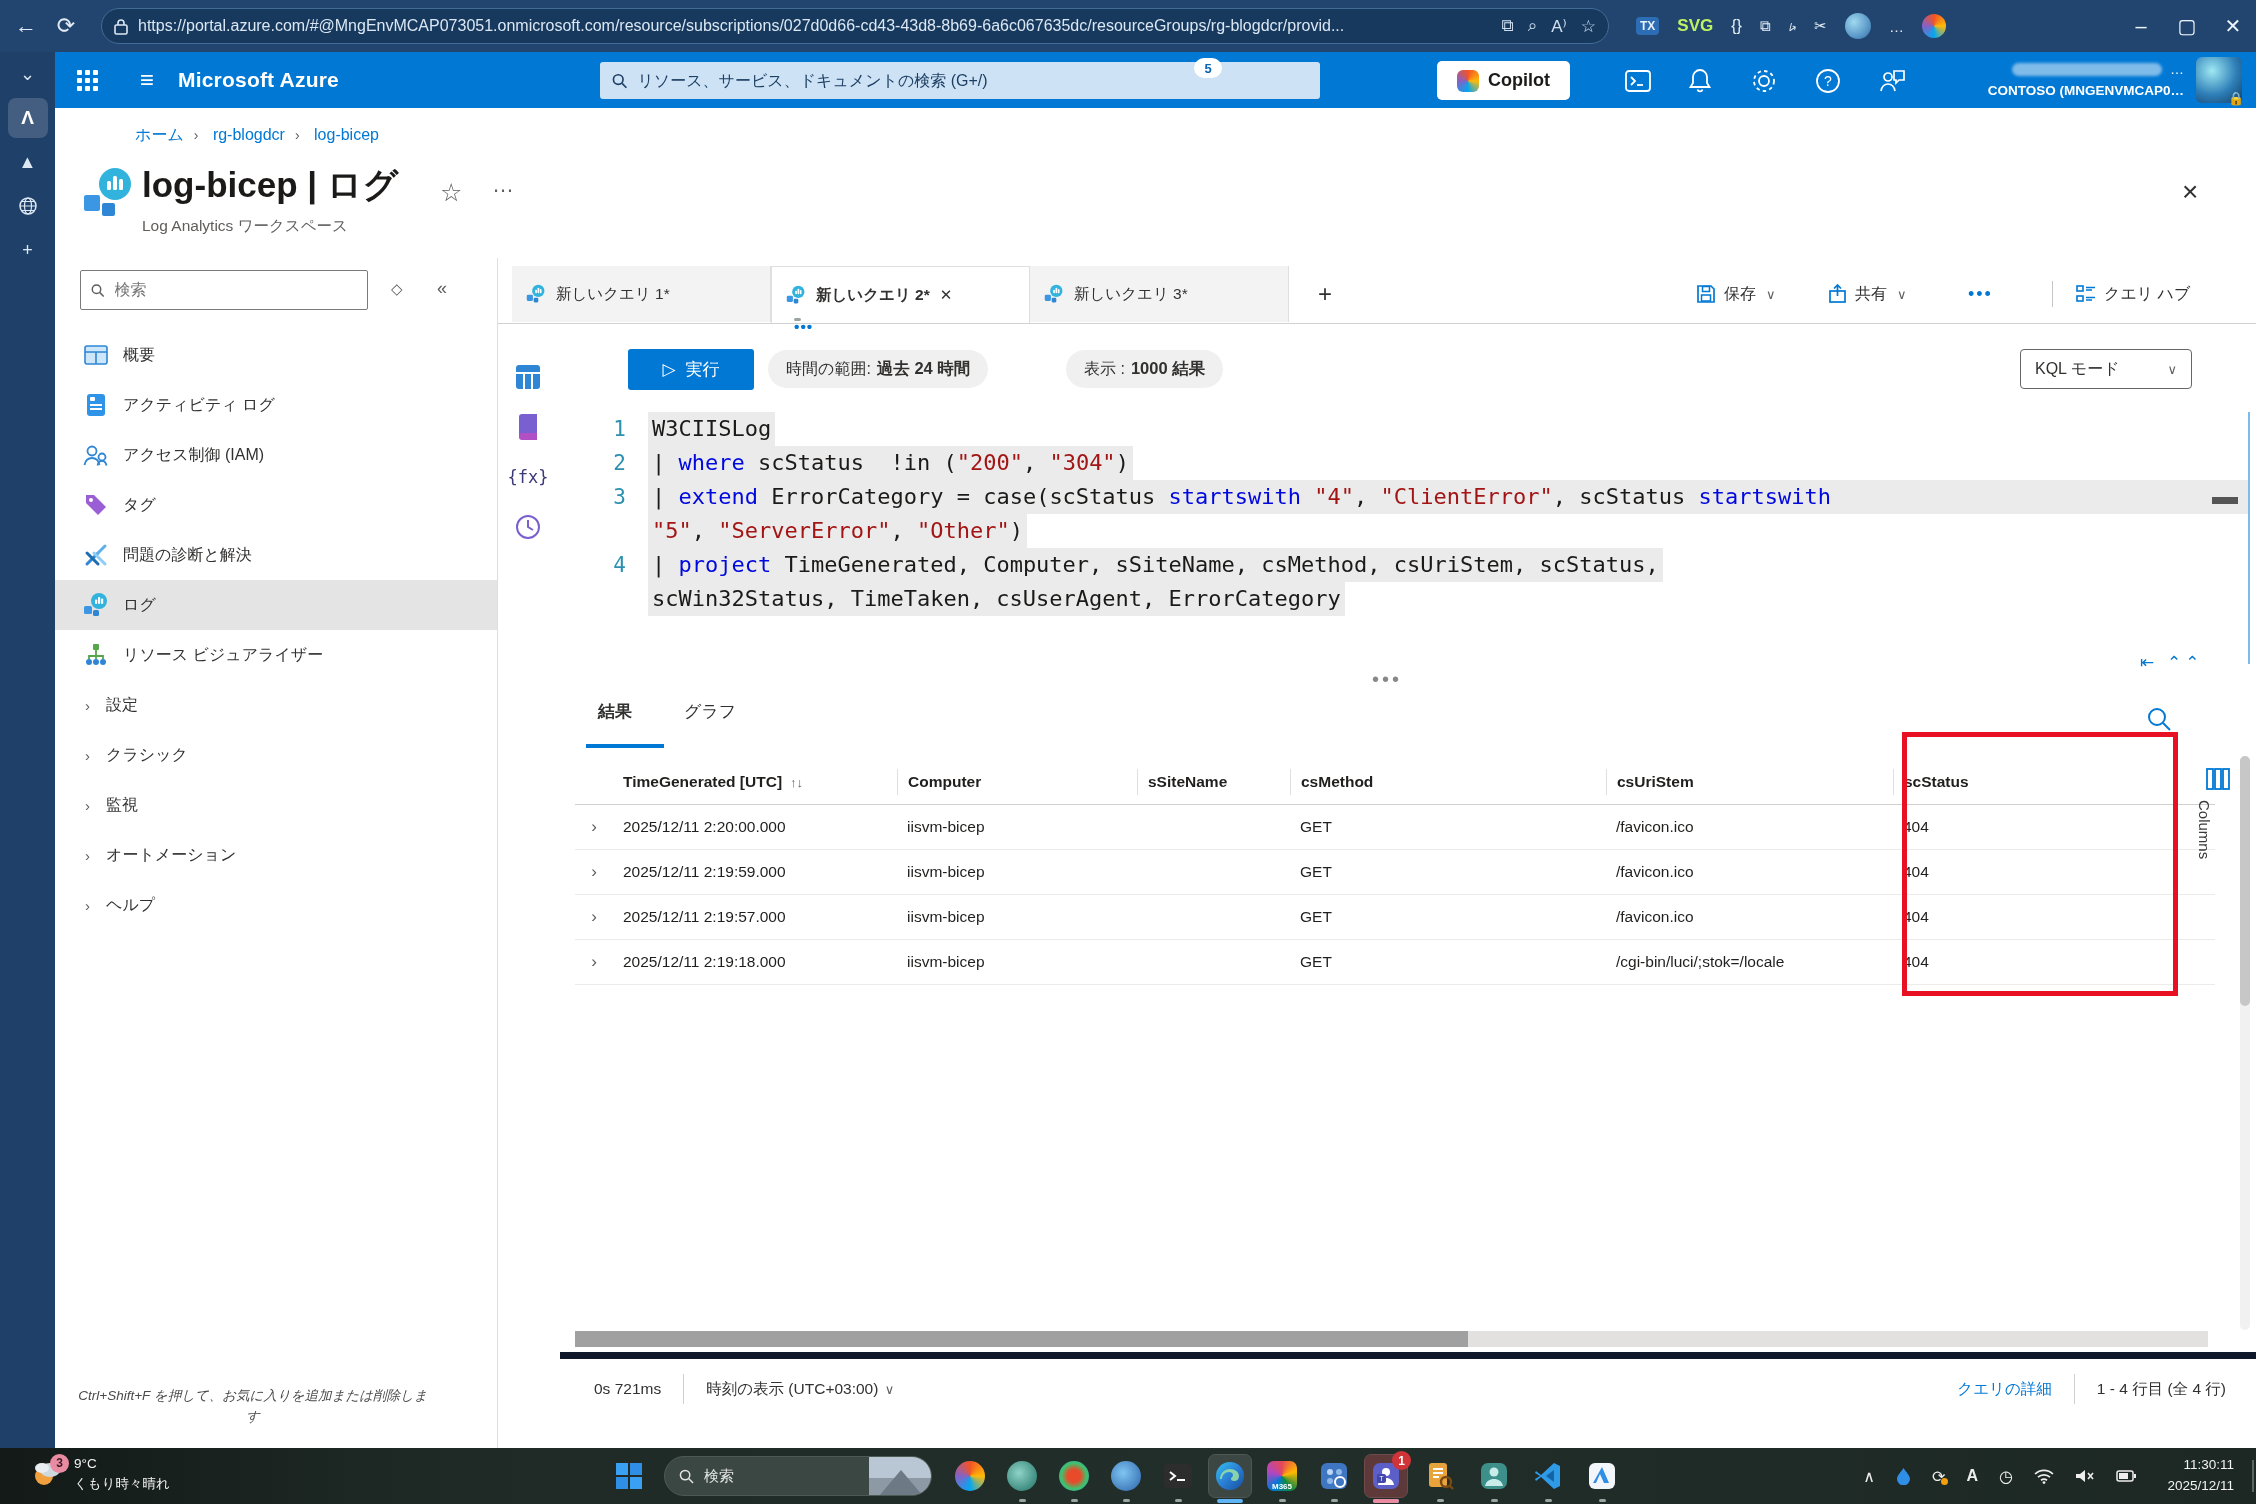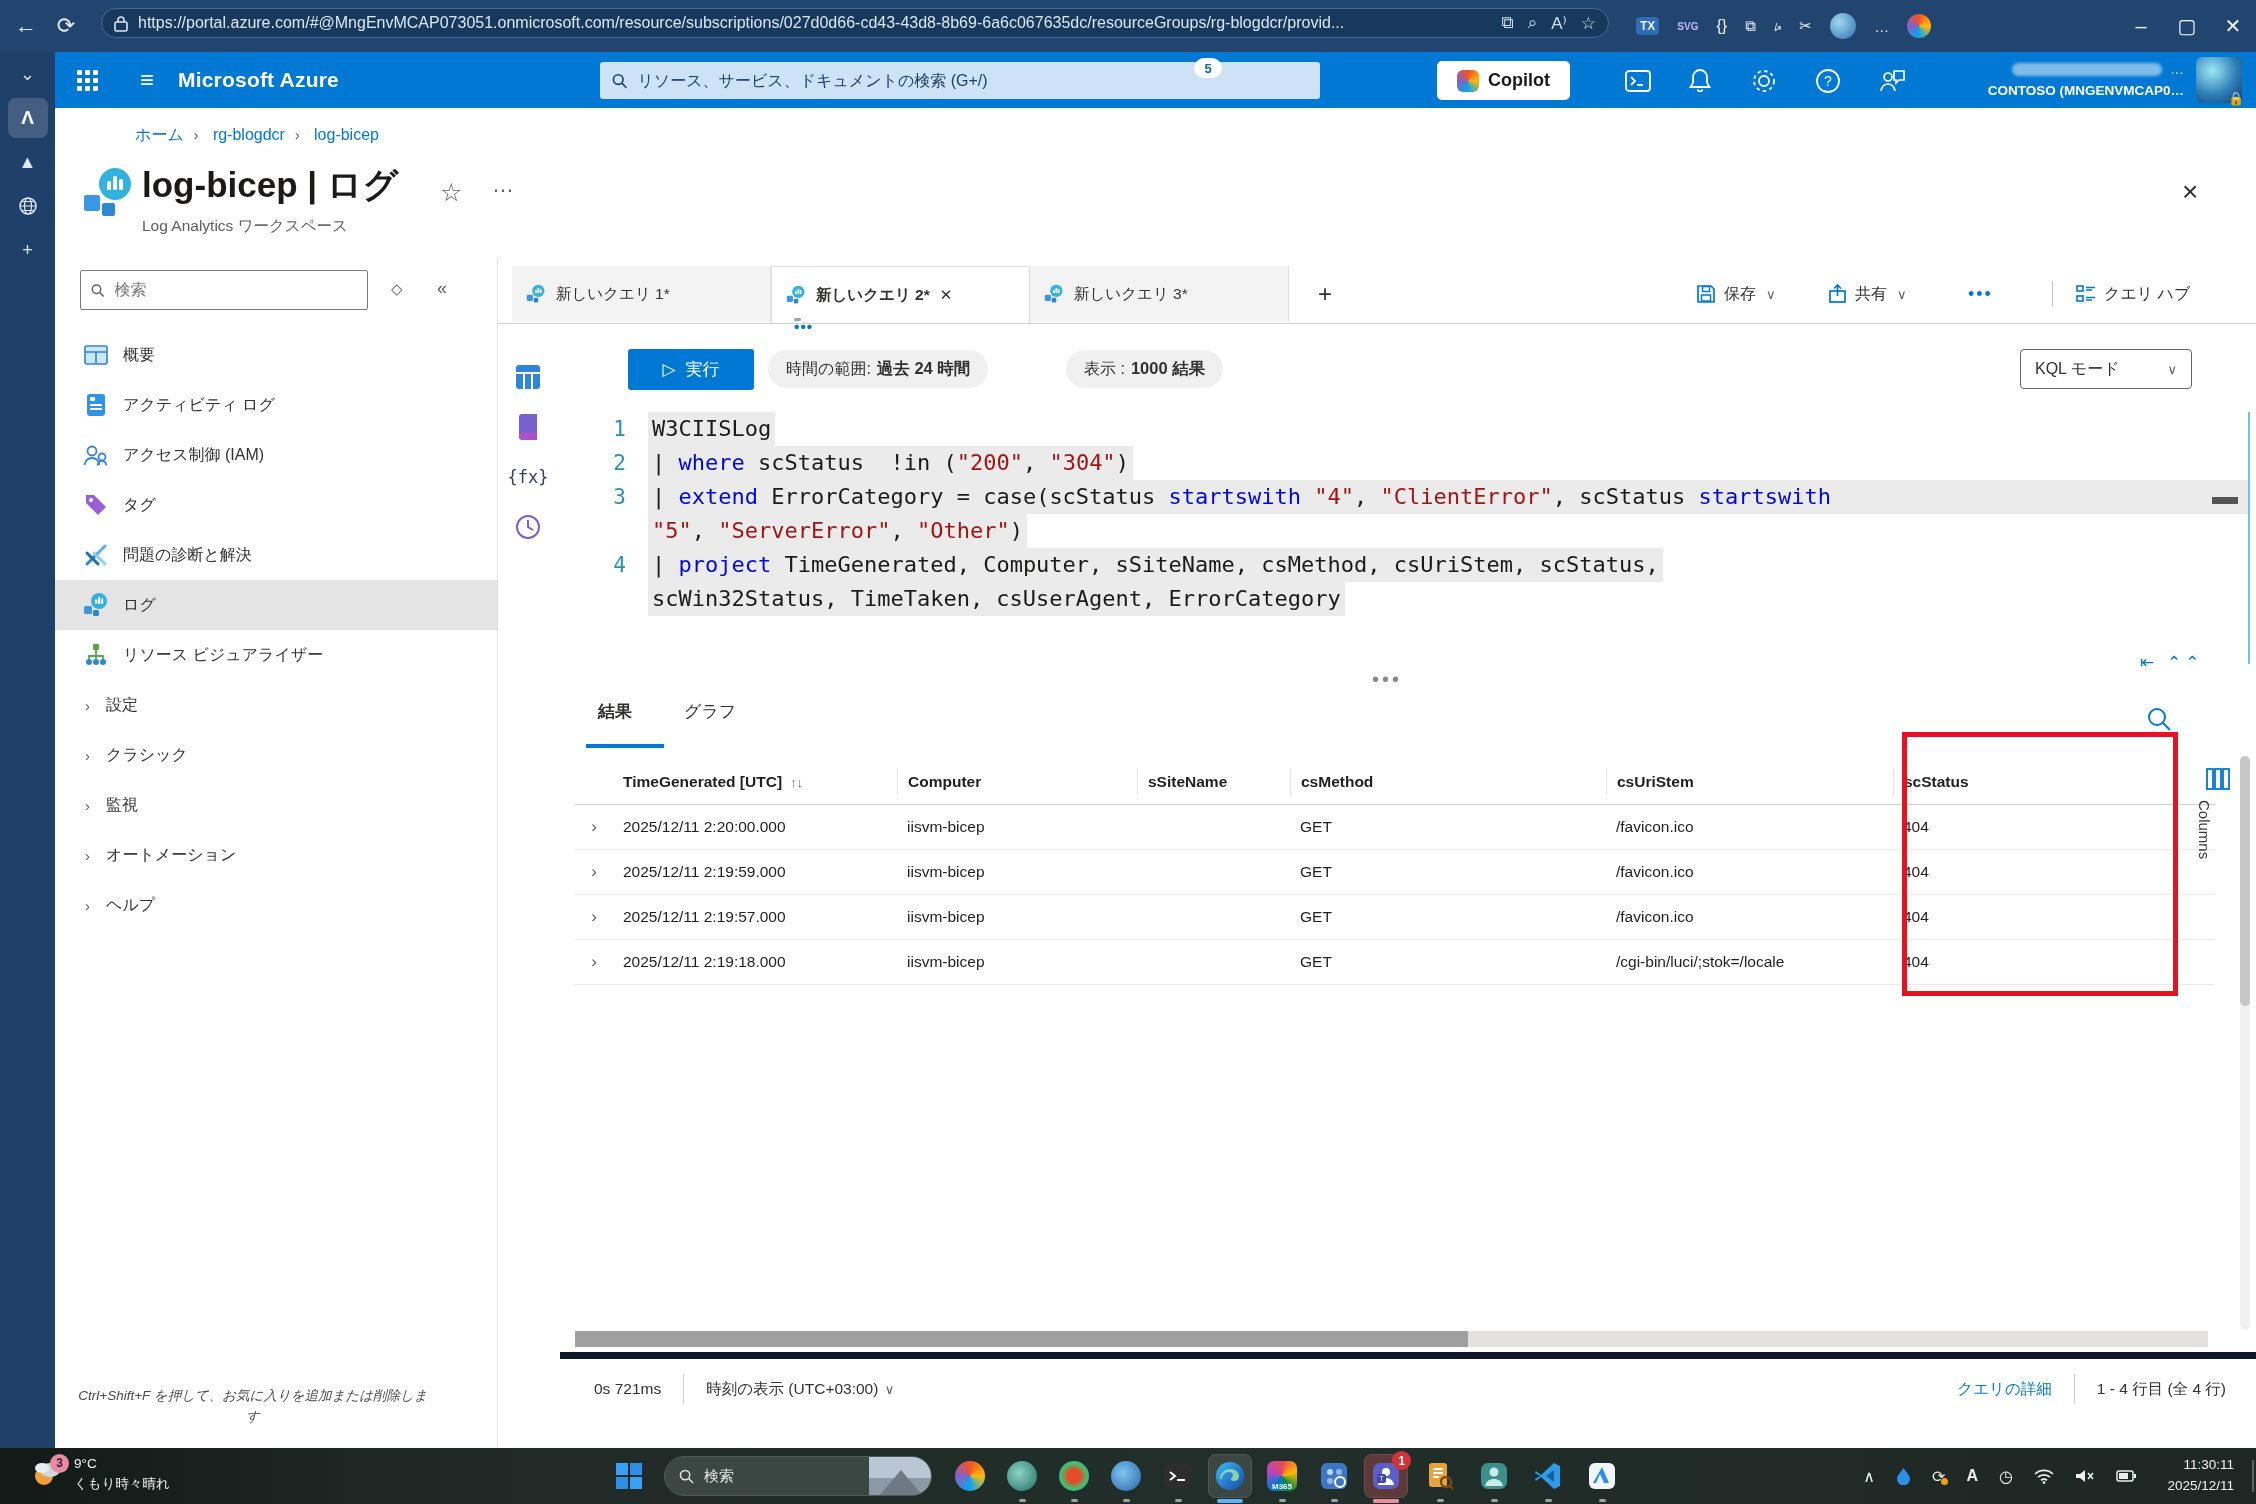--- a/index.html
+++ b/index.html
@@ -4,21 +4,21 @@
 <style>
   html,body{margin:0;padding:0;background:#000;}
   #screen{position:relative;width:2256px;height:1504px;background:#fff;overflow:hidden;
           font-family:"Liberation Sans","DejaVu Sans",sans-serif;color:#201f1e;}
   .abs{position:absolute;}
   .flex{display:flex;align-items:center;}
 
   
   .btop{left:0;top:0;width:2256px;height:52px;background:#21456e;}
   .bt-ic{color:#e3ecf6;font-size:22px;line-height:52px;text-align:center;width:40px;cursor:pointer;}
-  .pill{left:101px;top:8px;width:1508px;height:30px;background:#17395e;border:1px solid #446b97;border-radius:18px;display:flex;align-items:center;padding:0 12px;box-sizing:border-box;}
+  .pill{left:101px;top:8px;width:1508px;height:36px;background:#17395e;border:1px solid #446b97;border-radius:18px;display:flex;align-items:center;padding:0 12px;box-sizing:border-box;}
   .url{color:#dbe7f3;font-size:16px;white-space:nowrap;overflow:hidden;flex:1;}
   .pill .ric{color:#cfe0f1;font-size:17px;margin-left:14px;}
   .extic{color:#e8f0f8;font-size:15px;margin-left:18px;}
   .winctl{color:#eef3f9;font-size:20px;width:46px;text-align:center;line-height:52px;}
   
   .eside{left:0;top:52px;width:55px;height:1396px;background:#1f4069;}
   .eside .it{width:55px;height:44px;display:flex;align-items:center;justify-content:center;color:#dde8f3;font-size:18px;}
   .eside .act{width:40px;height:40px;margin:2px auto;background:rgba(255,255,255,.16);border-radius:8px;display:flex;align-items:center;justify-content:center;color:#fff;font-size:19px;font-weight:bold;}
 
   
@@ -160,21 +160,21 @@
           <path d="M4 7V5a3 3 0 0 1 6 0v2" fill="none" stroke="#dbe7f3" stroke-width="1.6"></path>
         </svg>
       <span class="url">https://portal.azure.com/#@MngEnvMCAP073051.onmicrosoft.com/resource/subscriptions/027d0d66-cd43-43d8-8b69-6a6c067635dc/resourceGroups/rg-blogdcr/provid...</span>
       <span class="ric">⧉</span>
       <span class="ric">⌕</span>
       <span class="ric">A⁾</span>
       <span class="ric">☆</span>
     </div>
     <div class="abs flex" style="left:1618px;top:0;height:52px">
       <span class="extic" style="background:#2d6db5;border-radius:4px;padding:2px 4px;font-size:12px;font-weight:bold">TX</span>
-      <span class="extic" style="color:#c4b5fd;font-size:10px;font-weight:bold">SVG</span>
+      <span class="extic" style="color:#bef264;font-size:17px;font-weight:bold">SVG</span>
       <span class="extic" style="font-size:16px">{}</span>
       <span class="extic">⧉</span>
       <span class="extic">⭟</span>
       <span class="extic">✂</span>
       <span class="extic" style="width:26px;height:26px;border-radius:13px;background:radial-gradient(circle at 35% 35%,#9fd8ef,#2f6fae)"></span>
       <span class="extic">…</span>
       <span class="extic" style="width:24px;height:24px;border-radius:12px;background:conic-gradient(#f35325,#ffba08,#05a6f0,#8661c5,#f35325)"></span>
     </div>
     <div class="abs flex" style="right:0;top:0">
       <span class="winctl">–</span>

